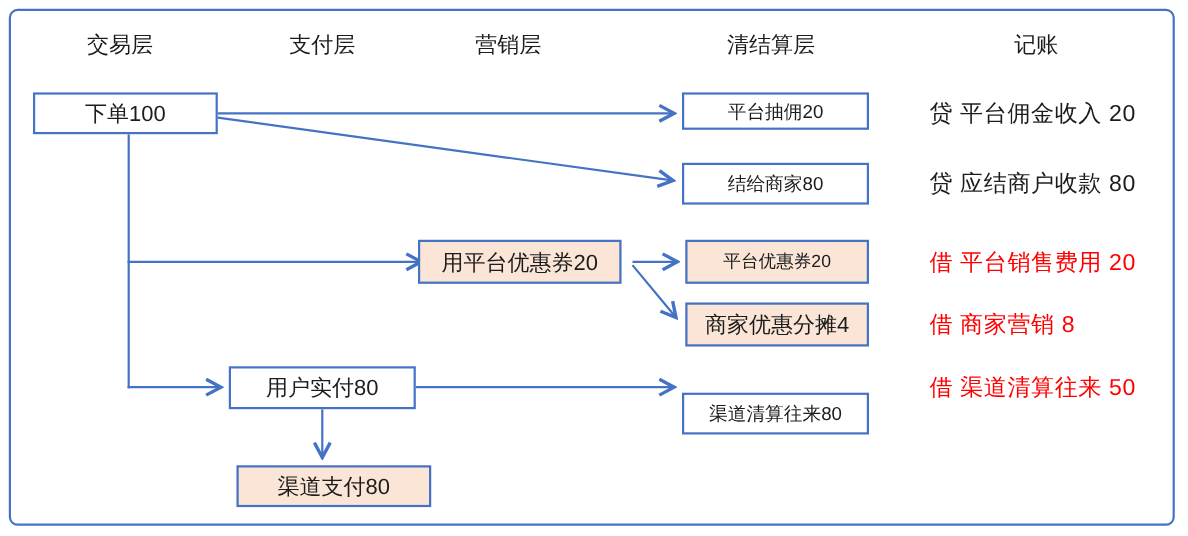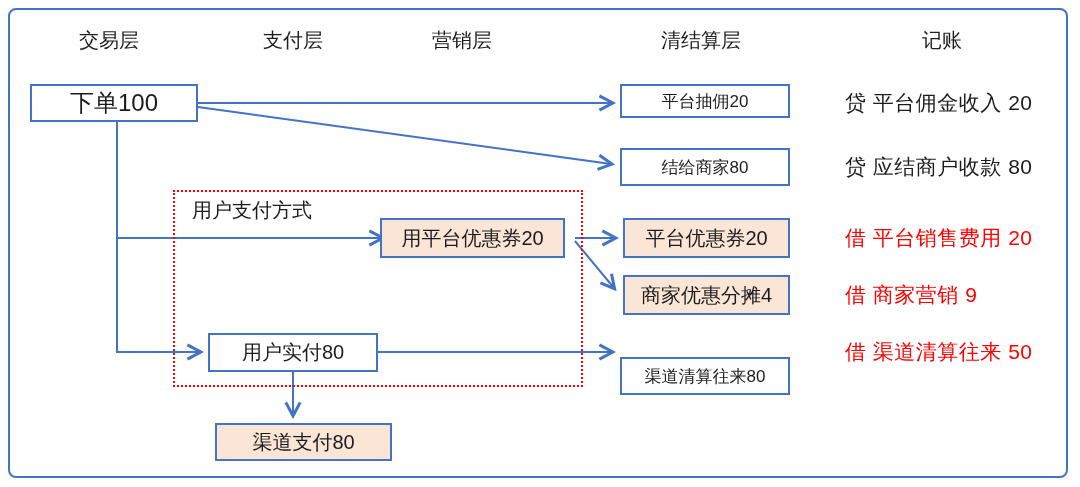--- a/index.html
+++ b/index.html
@@ -69,44 +69,41 @@
         <line x1="117" y1="122" x2="117" y2="353"></line>
         <line x1="116" y1="238" x2="382" y2="238" marker-end="url(#arrowhead)"></line>
         <line x1="116" y1="352" x2="200" y2="352" marker-end="url(#arrowhead)"></line>
         <line x1="575" y1="238" x2="615" y2="238" marker-end="url(#arrowhead)"></line>
         <line x1="575" y1="241" x2="614" y2="288" marker-end="url(#arrowhead)"></line>
         <line x1="378" y1="352" x2="612" y2="352" marker-end="url(#arrowhead)"></line>
         <line x1="293" y1="372" x2="293" y2="415" marker-end="url(#arrowhead)"></line>
       </g>
   </svg>
 
-  <div class="group-box" id="group-box" style="left: 173px; top: 190px; width: 410px; height: 197px;">
-    <span class="group-label">用户支付方式</span>
-  </div>
 
   <div id="headers">
       <div class="hdr" style="left: 109px;">交易层</div>
       <div class="hdr" style="left: 293px;">支付层</div>
       <div class="hdr" style="left: 462px;">营销层</div>
       <div class="hdr" style="left: 701px;">清结算层</div>
       <div class="hdr" style="left: 942px;">记账</div>
     </div>
 
   <div id="boxes">
-      <div class="node" style="left: 30px; top: 84px; width: 168px; height: 38px; font-size: 24px;">下单100</div>
+      <div class="node" style="left: 30px; top: 84px; width: 168px; height: 38px; font-size: 20px;">下单100</div>
       <div class="node" style="left: 620px; top: 84px; width: 170px; height: 34px; font-size: 17px;">平台抽佣20</div>
       <div class="node" style="left: 620px; top: 148px; width: 170px; height: 38px; font-size: 17px;">结给商家80</div>
       <div class="node peach" style="left: 380px; top: 218px; width: 185px; height: 40px; font-size: 20px;">用平台优惠券20</div>
-      <div class="node peach" style="left: 623px; top: 218px; width: 167px; height: 40px; font-size: 20px;">平台优惠券20</div>
+      <div class="node peach" style="left: 623px; top: 218px; width: 167px; height: 40px; font-size: 16px;">平台优惠券20</div>
       <div class="node peach" style="left: 623px; top: 275px; width: 167px; height: 40px; font-size: 20px;">商家优惠分摊4</div>
       <div class="node" style="left: 208px; top: 333px; width: 170px; height: 39px; font-size: 20px;">用户实付80</div>
       <div class="node" style="left: 620px; top: 333px; width: 170px; height: 38px; font-size: 17px; margin-top: 24px;">渠道清算往来80</div>
       <div class="node peach" style="left: 215px; top: 423px; width: 177px; height: 38px; font-size: 20px; text-align: center;">渠道支付80</div>
     </div>
 
   <div id="ledger">
       <div class="ledger-row black" style="left: 845px; top: 103px;">贷 平台佣金收入 20</div>
       <div class="ledger-row black" style="left: 845px; top: 167px;">贷 应结商户收款 80</div>
       <div class="ledger-row red" style="left: 845px; top: 238px;">借 平台销售费用 20</div>
-      <div class="ledger-row red" style="left: 845px; top: 295px;">借 商家营销 9</div>
+      <div class="ledger-row red" style="left: 845px; top: 295px;">借 商家营销 8</div>
       <div class="ledger-row red" style="left: 845px; top: 352px;">借 渠道清算往来 50</div>
     </div>
 </div>
 
 </body></html>

